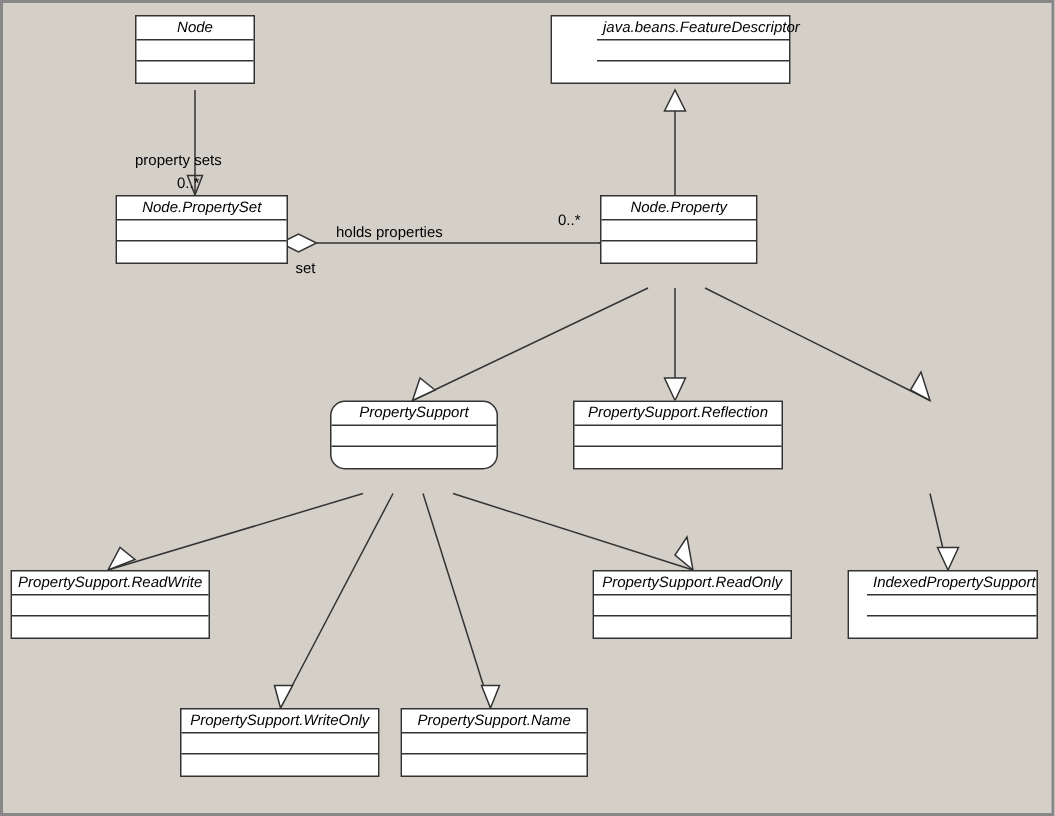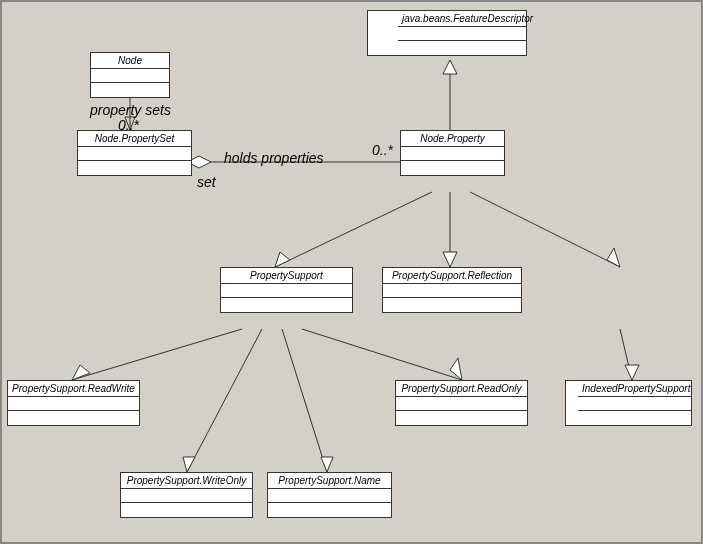--- a/index.html
+++ b/index.html
@@ -41,23 +41,22 @@
     }
     svg.lines {
       position: absolute;
       top: 0; left: 0;
       width: 703px;
       height: 544px;
       pointer-events: none;
     }
     .label {
       position: absolute;
-      font-size: 14px;
+      font-size: 10px;
       color: #000;
-      font-style: italic;
     }
   </style>
 </head>
 <body>
 
 <div id="diagram-container">
 
   <svg class="lines">
 
     <line x1="128" y1="58" x2="128" y2="128" stroke="#333" stroke-width="1"></line>
@@ -98,21 +97,21 @@
     <line x1="618" y1="327" x2="630" y2="378" stroke="#333" stroke-width="1"></line>
     <polygon points="630,378 623,363 637,363" fill="white" stroke="#333" stroke-width="1"></polygon>
   </svg>
 
   <div class="label" style="left:88px;top:100px;">property sets</div>
   <div class="label" style="left:116px;top:115px;">0..*</div>
   <div class="label" style="left:222px;top:148px;">holds properties</div>
   <div class="label" style="left:370px;top:140px;">0..*</div>
   <div class="label" style="left:195px;top:172px;">set</div>
 
-  <div class="uml-class" style="left:88px;top:8px;width:80px;margin-top:42px;">
+  <div class="uml-class" style="left:88px;top:8px;width:80px;">
     <div class="class-name">Node</div>
     <div class="class-section" style="height:14px;"></div>
     <div class="class-section" style="height:14px;"></div>
   </div>
 
   <div class="uml-class" style="left:75px;top:128px;width:115px;">
     <div class="class-name">Node.PropertySet</div>
     <div class="class-section" style="height:14px;"></div>
     <div class="class-section" style="height:14px;"></div>
   </div>
@@ -122,21 +121,21 @@
     <div class="class-section" style="height:14px;"></div>
     <div class="class-section" style="height:14px;"></div>
   </div>
 
   <div class="uml-class" style="left:365px;top:8px;width:160px;padding-left:30px;">
     <div class="class-name">java.beans.FeatureDescriptor</div>
     <div class="class-section" style="height:14px;"></div>
     <div class="class-section" style="height:14px;"></div>
   </div>
 
-  <div class="uml-class" style="left:218px;top:265px;width:133px;">
+  <div class="uml-class" style="left:218px;top:265px;width:112px;border-radius:10px;">
     <div class="class-name">PropertySupport</div>
     <div class="class-section" style="height:14px;"></div>
     <div class="class-section" style="height:14px;"></div>
   </div>
 
   <div class="uml-class" style="left:380px;top:265px;width:140px;">
     <div class="class-name">PropertySupport.Reflection</div>
     <div class="class-section" style="height:14px;"></div>
     <div class="class-section" style="height:14px;"></div>
   </div>

